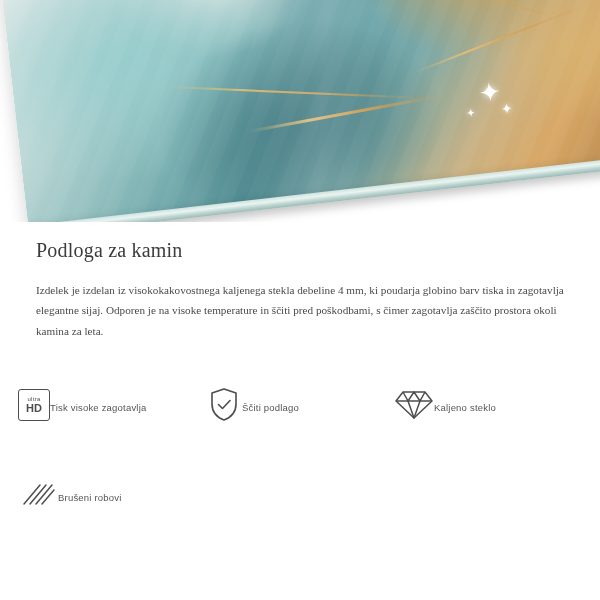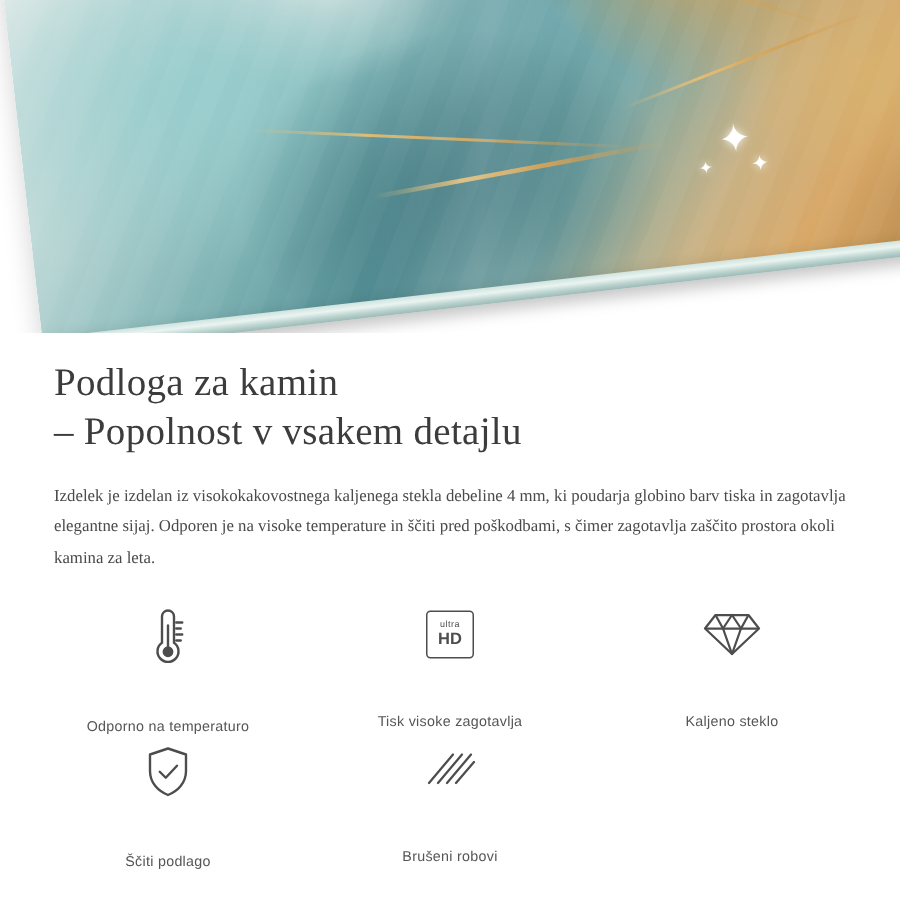--- a/index.html
+++ b/index.html
@@ -100,21 +100,21 @@
   .sp1 { left: 523px; top: 160px; font-size: 26px; }
   .sp2 { left: 543px; top: 184px; font-size: 14px; }
   .sp3 { left: 508px; top: 186px; font-size: 11px; }
 
   
   .content {
     padding: 16px 36px 0 36px;
   }
   .title {
     font-family: "Liberation Serif", serif;
-    font-size: 26px;
+    font-size: 20px;
     line-height: 1.28;
     font-weight: 400;
     color: #3c3c3c;
     margin: 0 0 16px 0;
     letter-spacing: .2px;
   }
   .title .line2 { display: block; }
   .desc {
     font-size: 11.2px;
     line-height: 1.85;
@@ -128,24 +128,23 @@
   .features {
     margin-top: 22px;
     padding: 0 18px;
     display: grid;
     grid-template-columns: repeat(3, 1fr);
     grid-template-rows: repeat(2, 82px);
     row-gap: 8px;
   }
   .feature {
     display: flex;
-    flex-direction: column;
+    flex-direction: row;
     align-items: center;
     justify-content: flex-start;
-    gap: 28px;
   }
   .feature-icon {
     height: 46px;
     display: flex;
     align-items: center;
     justify-content: center;
     color: #4d4d4d;
   }
   .feature-label {
     margin-top: 6px;
@@ -193,73 +192,61 @@
       <div class="glass-edge"></div>
       <span class="sparkle sp1">✦</span>
       <span class="sparkle sp2">✦</span>
       <span class="sparkle sp3">✦</span>
     </div>
   </div>
 
   <div class="content">
     <h1 class="title">
       <span>Podloga za kamin</span>
-      <span class="line2">– Popolnost v vsakem detajlu</span>
     </h1>
     <p class="desc">Izdelek je izdelan iz visokokakovostnega kaljenega stekla debeline 4 mm, ki poudarja globino barv tiska in zagotavlja elegantne sijaj. Odporen je na visoke temperature in ščiti pred poškodbami, s čimer zagotavlja zaščito prostora okoli kamina za leta.</p>
   </div>
 
   <div class="features">
 
-    <div class="feature">
-      <div class="feature-icon">
-        <svg width="34" height="40" viewBox="0 0 34 40" fill="none" stroke="#4d4d4d" stroke-width="1.6" stroke-linecap="round">
-          <path d="M13 6a4 4 0 0 1 8 0v17.5a7 7 0 1 1-8 0V6z"></path>
-          <circle cx="17" cy="29.5" r="3.6" fill="#4d4d4d" stroke="none"></circle>
-          <path d="M17 26.5V12"></path>
-          <path d="M22.5 10h4M22.5 14h3M22.5 18h4M22.5 22h3"></path>
-        </svg>
-      </div>
-      <div class="feature-label">Odporno na temperaturo</div>
-    </div>
 
     <div class="feature">
       <div class="feature-icon">
         <div class="uhd-box">
           <span class="uhd-top">ultra</span>
           <span class="uhd-bottom">HD</span>
         </div>
       </div>
       <div class="feature-label">Tisk visoke zagotavlja</div>
+    </div>
+
+    <div class="feature">
+      <div class="feature-icon">
+        <svg width="36" height="40" viewBox="0 0 36 40" fill="none" stroke="#4d4d4d" stroke-width="1.6" stroke-linejoin="round" stroke-linecap="round">
+          <path d="M18 4l12 4v11c0 8-5.5 13.5-12 16-6.5-2.5-12-8-12-16V8l12-4z"></path>
+          <path d="M12.5 19.5l4 4 7.5-8"></path>
+        </svg>
+      </div>
+      <div class="feature-label">Ščiti podlago</div>
     </div>
 
     <div class="feature">
       <div class="feature-icon">
         <svg width="40" height="36" viewBox="0 0 40 36" fill="none" stroke="#4d4d4d" stroke-width="1.5" stroke-linejoin="round">
           <path d="M9 5h22l7 9-18 17L2 14z"></path>
           <path d="M2 14h36"></path>
           <path d="M9 5l5 9 6-9 6 9 5-9"></path>
           <path d="M14 14l6 17 6-17"></path>
         </svg>
       </div>
       <div class="feature-label">Kaljeno steklo</div>
     </div>
 
     <div class="feature">
       <div class="feature-icon">
-        <svg width="36" height="40" viewBox="0 0 36 40" fill="none" stroke="#4d4d4d" stroke-width="1.6" stroke-linejoin="round" stroke-linecap="round">
-          <path d="M18 4l12 4v11c0 8-5.5 13.5-12 16-6.5-2.5-12-8-12-16V8l12-4z"></path>
-          <path d="M12.5 19.5l4 4 7.5-8"></path>
-        </svg>
-      </div>
-      <div class="feature-label">Ščiti podlago</div>
-    </div>
-
-    <div class="feature">
-      <div class="feature-icon">
         <svg width="40" height="34" viewBox="0 0 40 34" fill="none" stroke="#4d4d4d" stroke-width="1.5" stroke-linecap="round">
           <path d="M6 26L22 7"></path>
           <path d="M12 26L28 7"></path>
           <path d="M18 26L34 7"></path>
           <path d="M24 26L36 12"></path>
         </svg>
       </div>
       <div class="feature-label">Brušeni robovi</div>
     </div>
 

